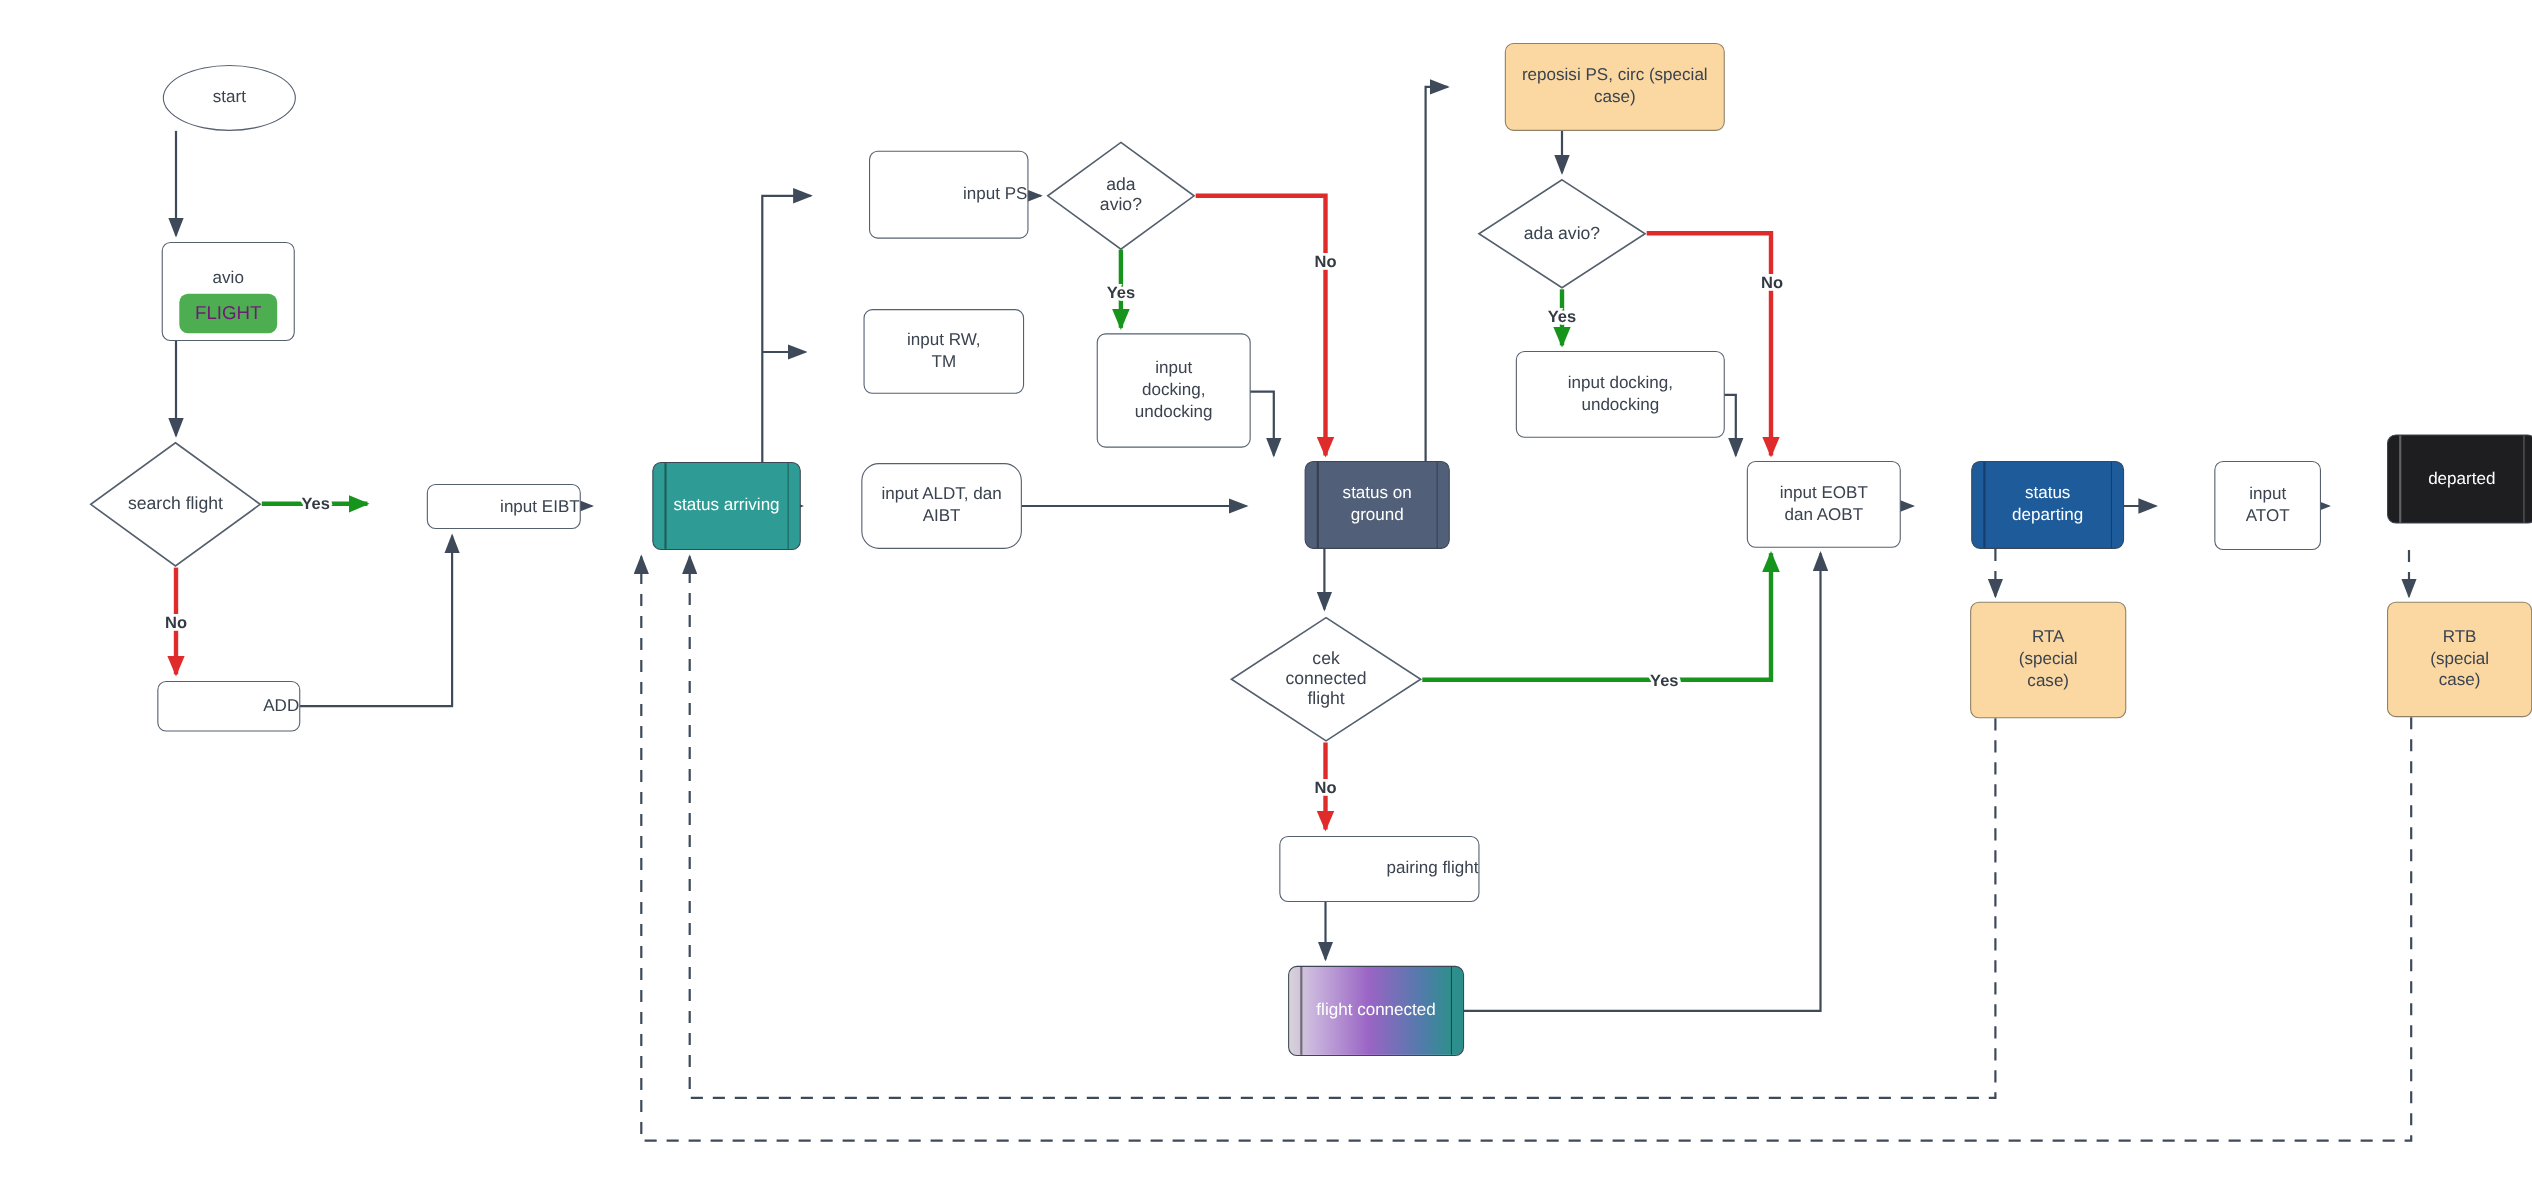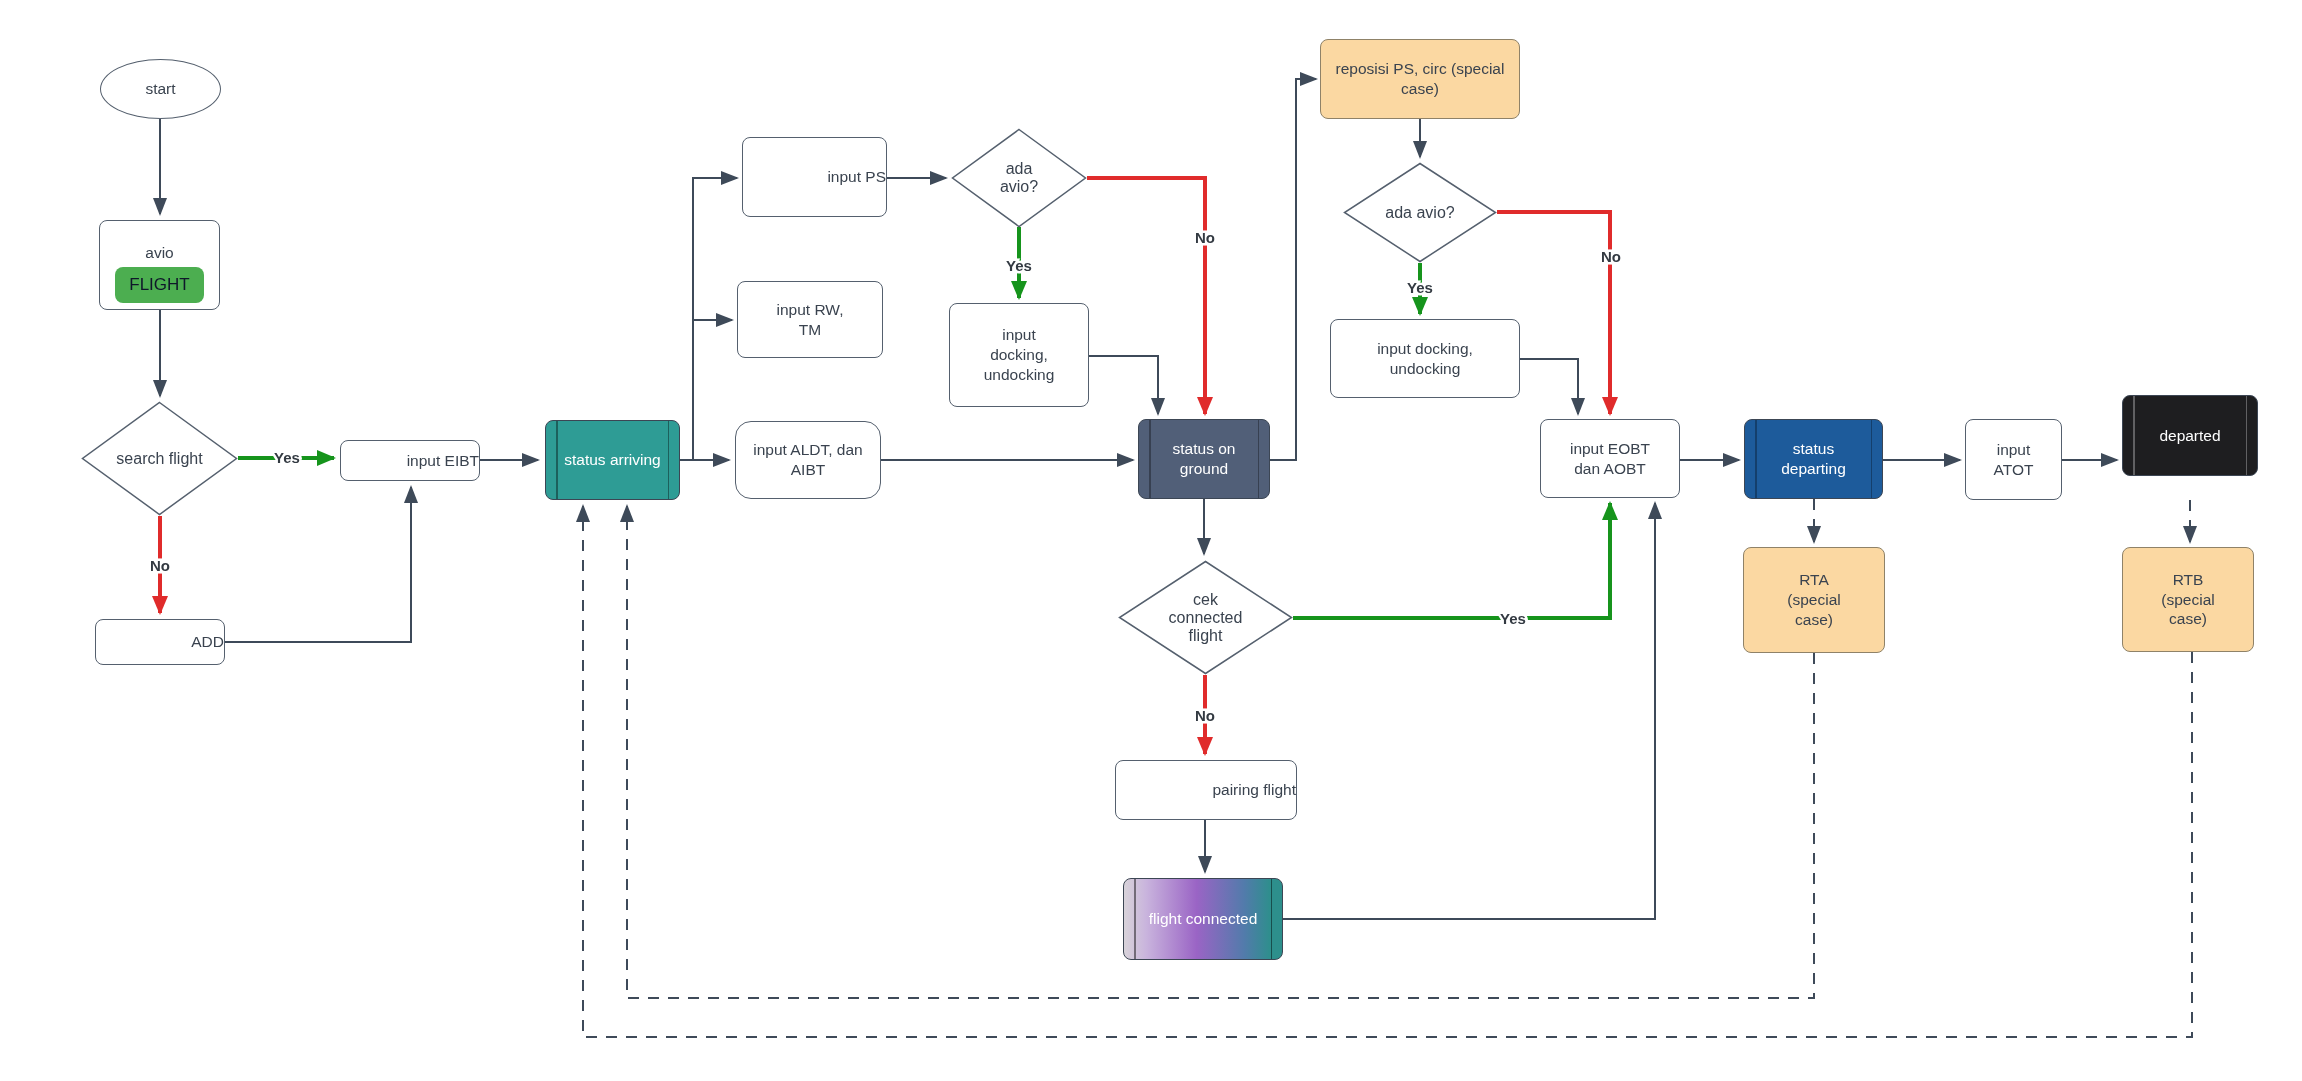--- a/index.html
+++ b/index.html
@@ -1,20 +1,20 @@
 <!DOCTYPE html>
 <html><head>
 <meta charset="utf-8">
 <style>
   html,body{margin:0;padding:0;background:#ffffff;}
   .canvas{position:relative;width:2302px;height:1081px;background:#ffffff;overflow:hidden;
           font-family:"Liberation Sans", sans-serif;color:#3a434f;}
   svg.wires{position:absolute;left:0;top:0;width:2302px;height:1081px;}
   .node{position:absolute;display:flex;align-items:center;justify-content:center;
-        text-align:center;font-size:15.5px;line-height:1.28;box-sizing:border-box;}
+        text-align:center;font-size:15.5px;line-height:1.28;box-sizing:border-box;margin-left:48px;}
   .box{background:#fff;border:1.5px solid #55606e;border-radius:8px;justify-content:flex-end;}
   .terminator{background:#fff;border:1.5px solid #55606e;border-radius:50%;}
   .orange{background:#fbd8a2;border:1.5px solid #8f8268;border-radius:8px;}
   .proc{border:1.5px solid #3c4654;border-radius:8px;color:#fff;position:absolute;}
   .proc::before,.proc::after{content:"";position:absolute;top:0;bottom:0;width:1.5px;}
   .proc::before{left:10px;}
   .proc::after{right:10px;}
   .teal{background:#2e9c95;}
   .teal::before,.teal::after{background:rgba(0,0,0,0.38);}
   .slate{background:#515f78;}
@@ -23,21 +23,21 @@
   .blue::before,.blue::after{background:rgba(0,0,0,0.30);}
   .black{background:#1e1e20;}
   .black::before,.black::after{background:rgba(255,255,255,0.30);}
   .grad{background:linear-gradient(90deg,#d8d3d9 0%,#c9b4dd 14%,#9a64c5 46%,#527bab 76%,#2d8f8c 93%);}
   .grad::before,.grad::after{background:rgba(0,0,0,0.45);}
   .diamond{position:absolute;}
   .diamond svg{position:absolute;left:0;top:0;}
   .diamond .dlabel{position:absolute;left:0;top:0;right:0;bottom:0;display:flex;
                    align-items:center;justify-content:center;text-align:center;}
   .klikbox{flex-direction:column;gap:4px;padding:6px 0;}
-  .pill{background:#4cae50;color:#0f172a;border-radius:8px;font-size:17px;
+  .pill{background:#4cae50;color:#701a75;border-radius:8px;font-size:17px;
         padding:7px 14px;font-weight:400;}
   text.edgelabel{font-family:"Liberation Sans",sans-serif;font-size:15px;font-weight:bold;
                  fill:#333a42;paint-order:stroke;stroke:#ffffff;stroke-width:5px;
                  text-anchor:middle;}
 </style>
 </head>
 <body>
 
 <div class="canvas">
 

